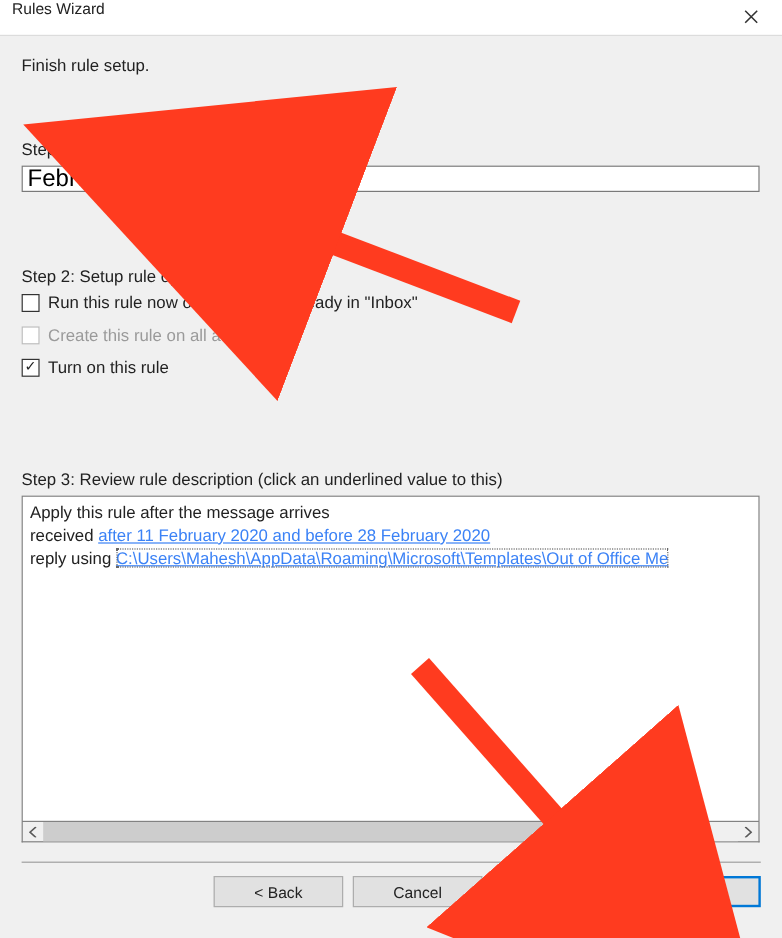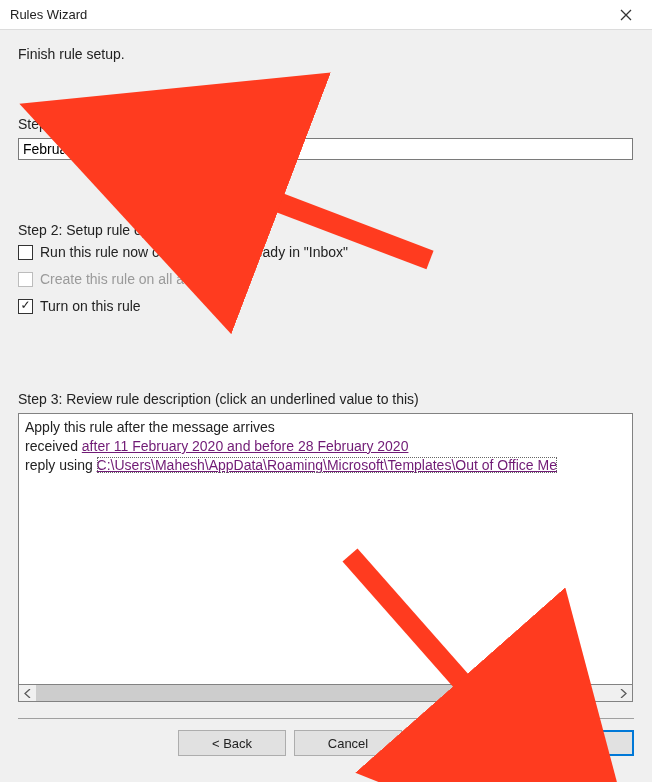--- a/index.html
+++ b/index.html
@@ -11,21 +11,20 @@
     font-size: 13px;
     color: #222;
     background: #f0f0f0;
     position: relative;
     overflow: hidden;
   }
   .titlebar {
     height: 30px;
     background: #fff;
     display: flex;
-    align-items: center;
     padding: 0 6px 0 10px;
     border-bottom: 1px solid #dcdcdc;
   }
   .titlebar .title {
     flex: 1;
     font-size: 13px;
   }
   .titlebar .close {
     width: 40px;
     height: 28px;
@@ -46,21 +45,21 @@
   .step-label {
     font-size: 14px;
     margin-bottom: 6px;
   }
   .rule-name {
     width: 615px;
     height: 22px;
     border: 1px solid #7a7a7a;
     background: #fff;
     font-family: inherit;
-    font-size: 14px;
+    font-size: 20px;
     padding: 1px 4px;
     outline: none;
   }
   .gap { height: 62px; }
   .gap2 { height: 66px; }
   .checkbox-row {
     display: flex;
     align-items: center;
     margin-bottom: 11px;
     font-size: 14px;
@@ -94,21 +93,21 @@
     height: 272px;
     border: 1px solid #828282;
     background: #fff;
     padding: 4px 6px;
     font-size: 14px;
     line-height: 1.35;
     overflow: hidden;
     white-space: nowrap;
   }
   .desc-box .link {
-    color: #701a75;
+    color: #3b82f6;
     text-decoration: underline;
     cursor: pointer;
   }
   .desc-box .link.selected {
     outline: 1px dotted #666;
     outline-offset: -1px;
   }
   .hscroll {
     width: 615px;
     height: 17px;

